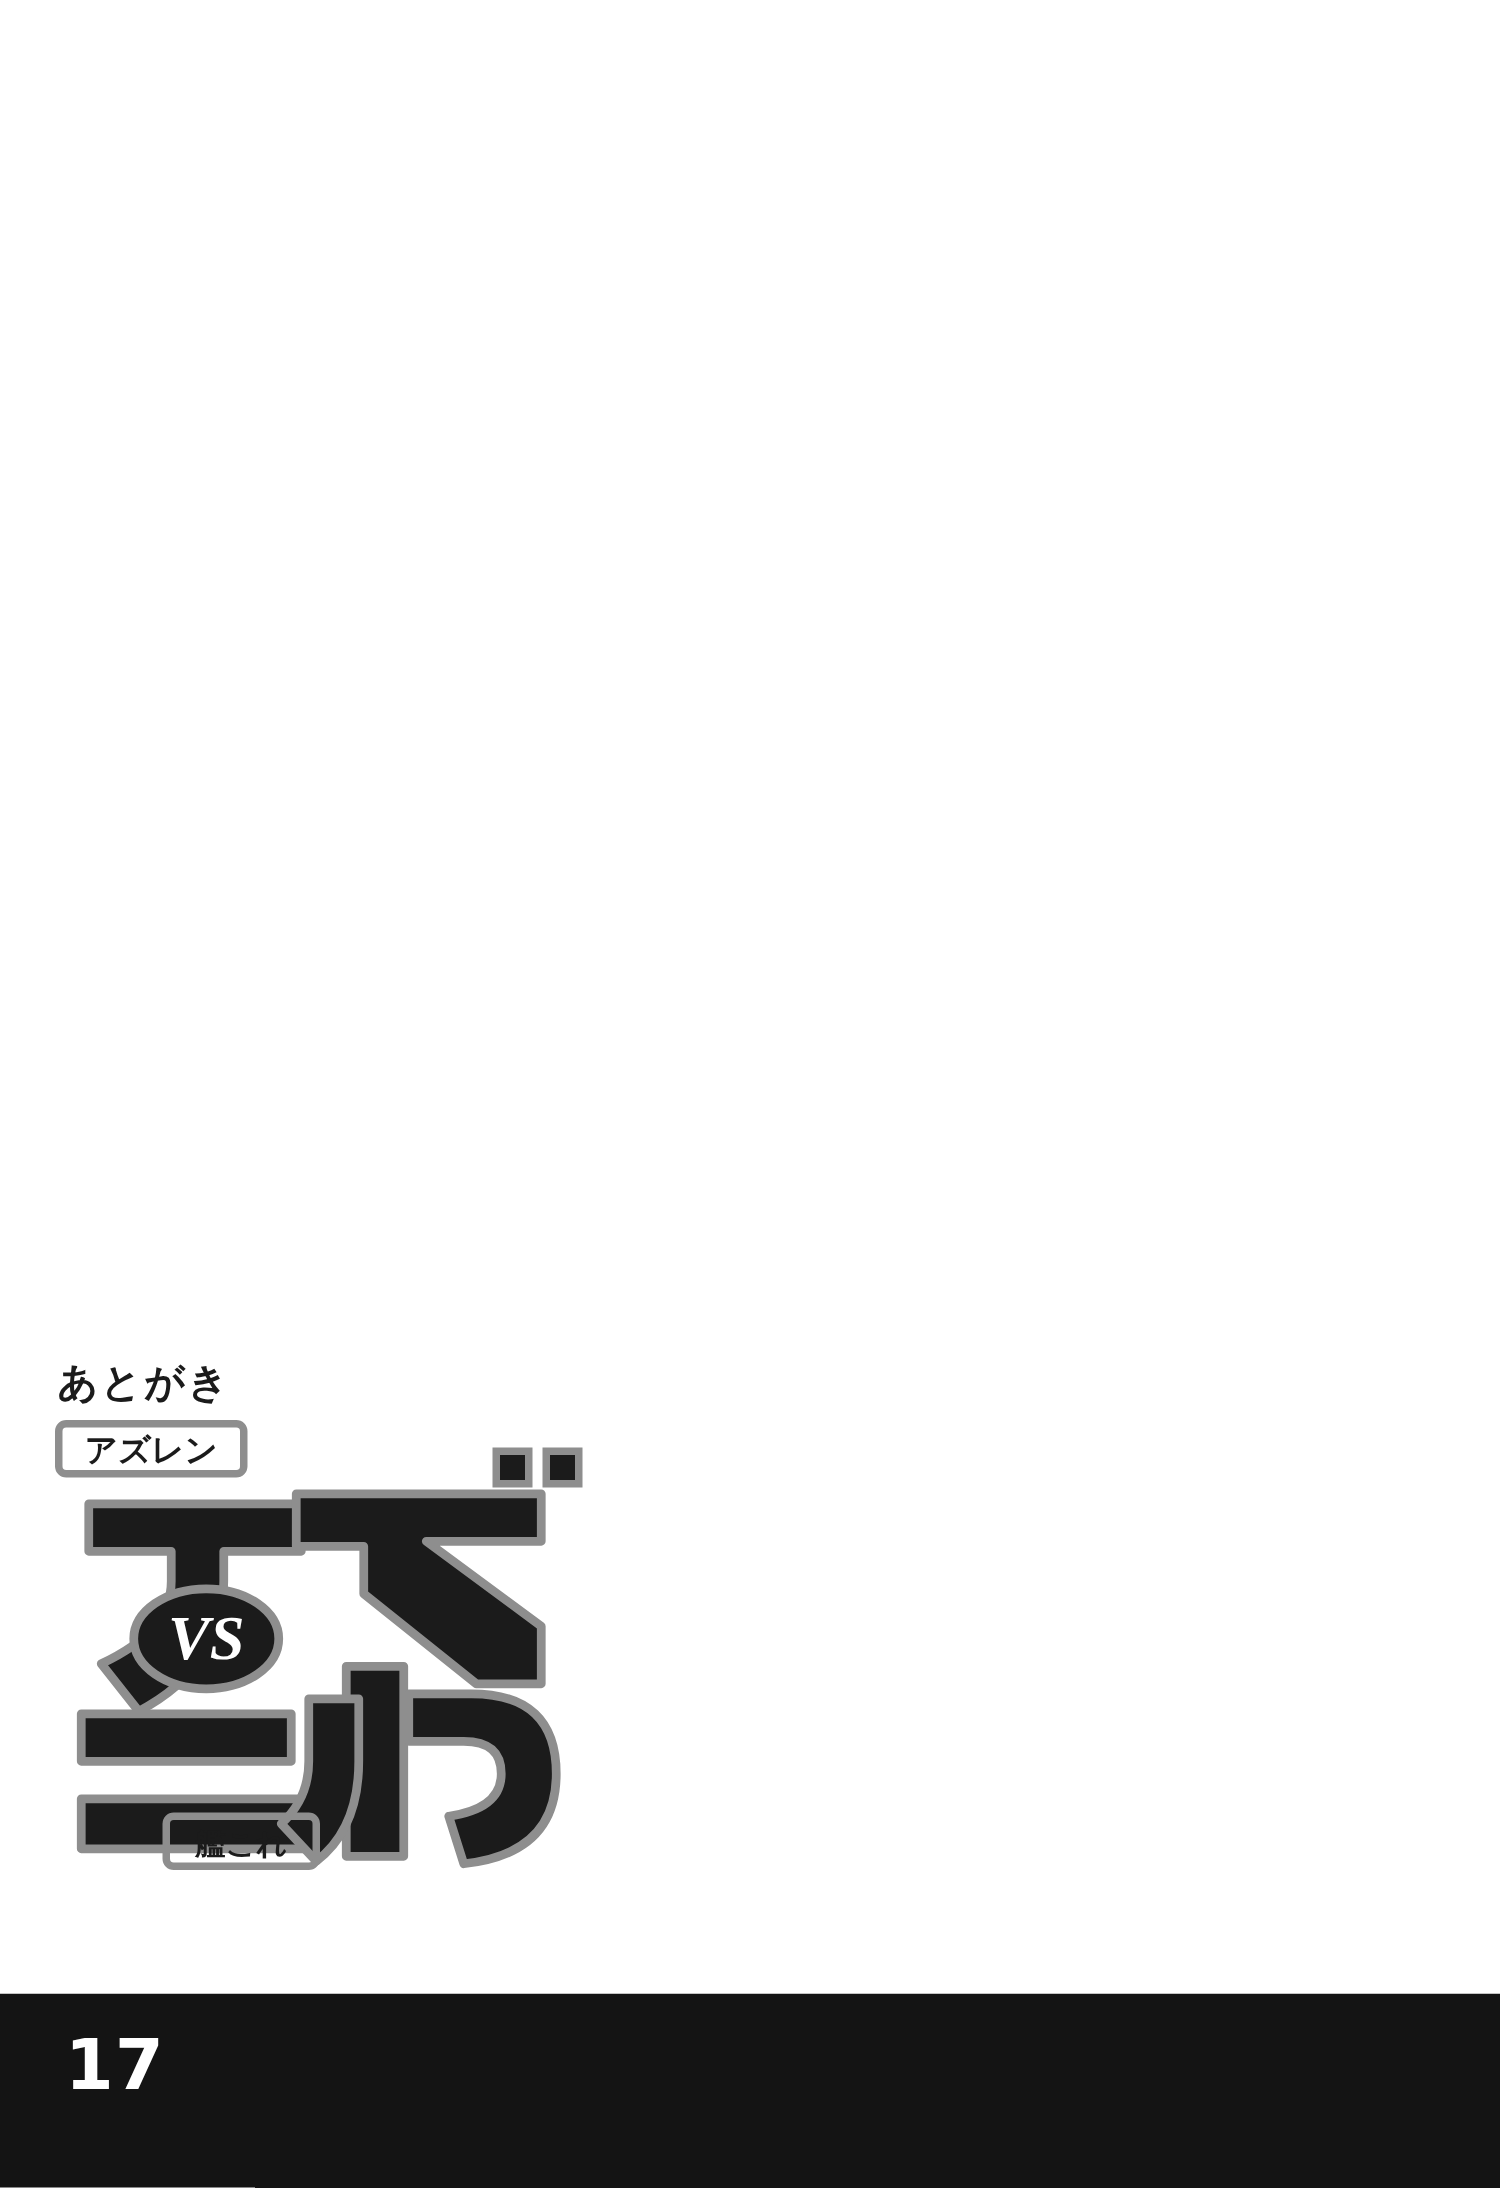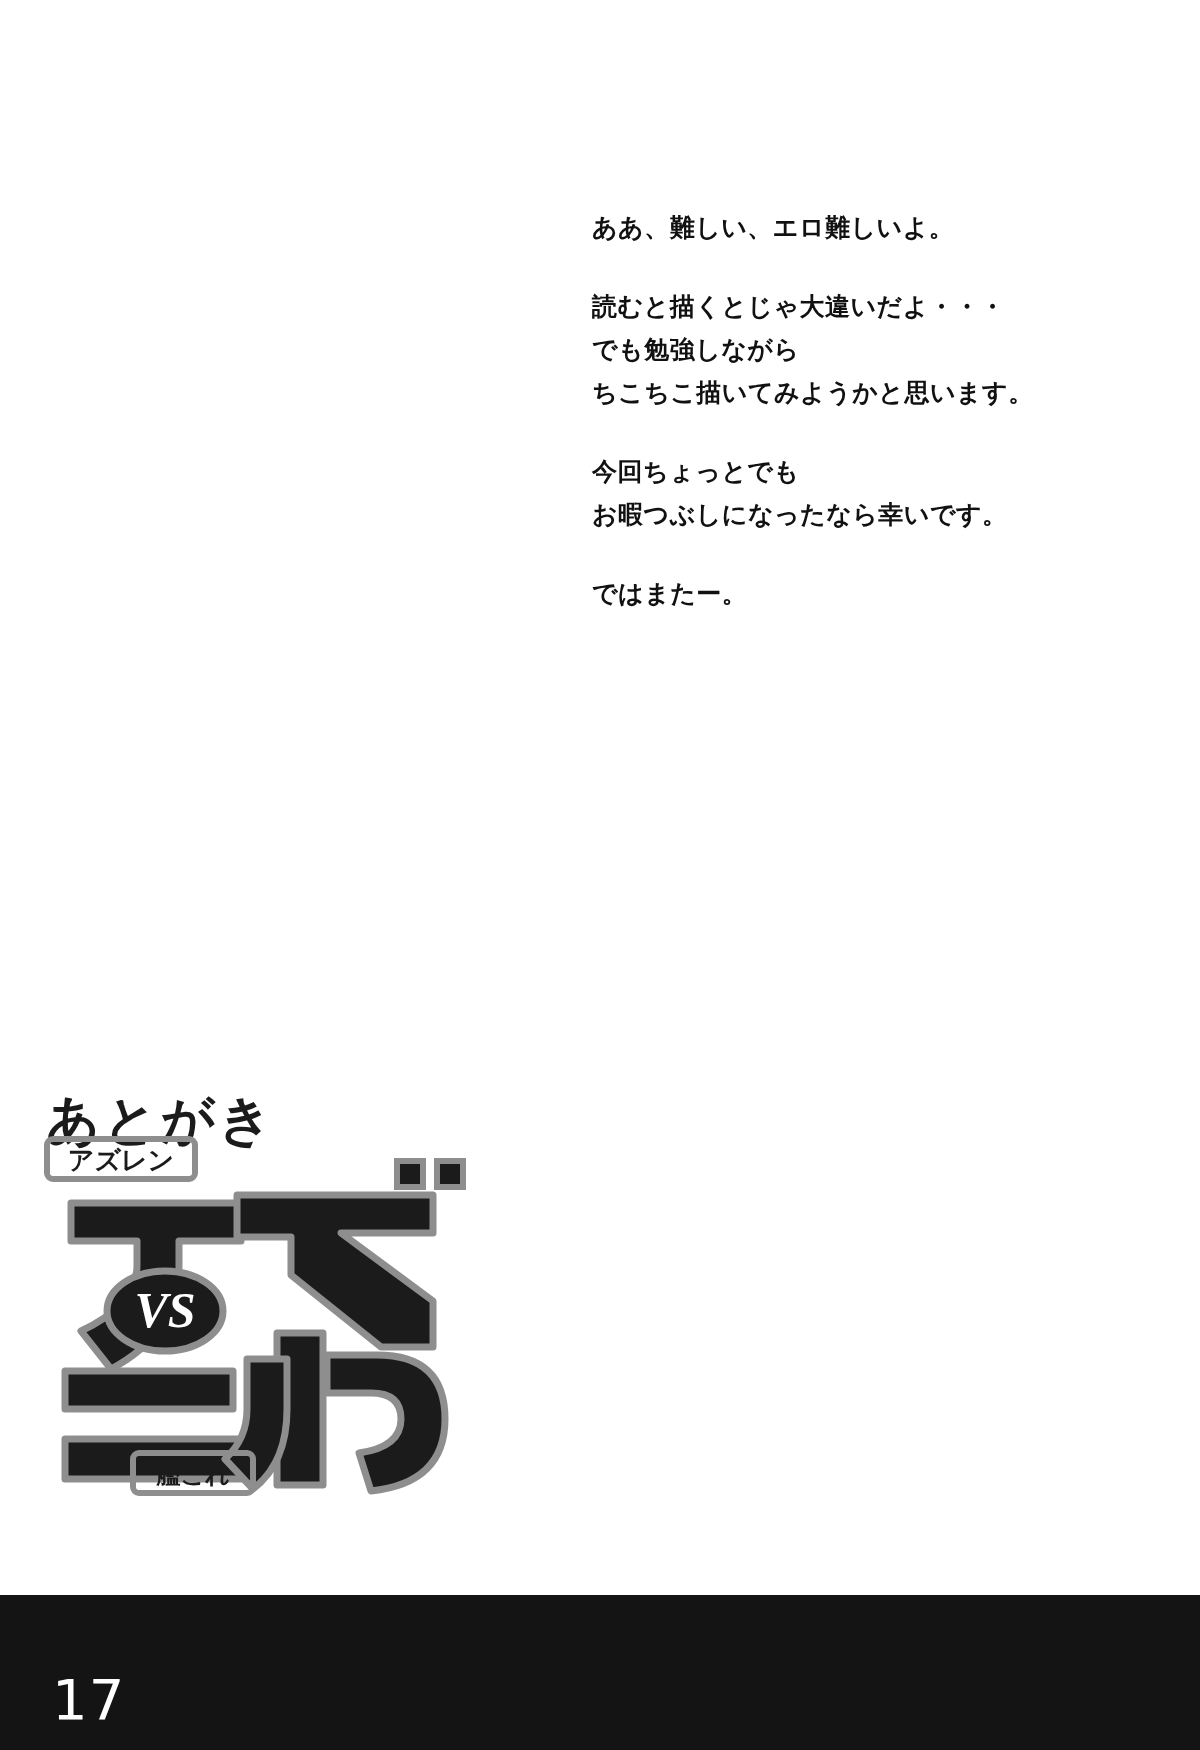--- a/index.html
+++ b/index.html
@@ -51,21 +51,21 @@
     position: absolute;
     left: 40px;
     top: 1085px;
     width: 480px;
     height: 470px;
   }
   .atogaki {
     position: absolute;
     left: 6px;
     top: 0px;
-    font-size: 53px;
+    font-size: 32px;
     font-weight: 700;
     color: #1b1b1b;
     letter-spacing: 0.06em;
   }
 
   .logo-art {
     position: absolute;
     left: 1px;
     top: 48px;
     width: 470px;
@@ -80,54 +80,31 @@
     top: 1595px;
     width: 1200px;
     height: 155px;
     background: #141414;
   }
   .page-number {
     position: absolute;
     left: 52px;
     top: 1620px;
     font-size: 56px;
-    font-weight: 400;
+    font-weight: 700;
     color: #ffffff;
     letter-spacing: 0.02em;
     font-family: "DejaVu Sans", sans-serif;
-    margin-top: 47px;
   }
 </style>
 </head>
 <body>
 
 <div class="page">
 
-  <div class="afterword">
-
-    <div class="para">
-      <span class="line">ああ、難しい、エロ難しいよ。</span>
-    </div>
-
-    <div class="para">
-      <span class="line">読むと描くとじゃ大違いだよ・・・</span>
-      <span class="line">でも勉強しながら</span>
-      <span class="line">ちこちこ描いてみようかと思います。</span>
-    </div>
-
-    <div class="para">
-      <span class="line">今回ちょっとでも</span>
-      <span class="line">お暇つぶしになったなら幸いです。</span>
-    </div>
-
-    <div class="para">
-      <span class="line">ではまたー。</span>
-    </div>
-
-  </div>
 
   <div class="logo-block">
 
     <div class="atogaki">あとがき</div>
 
     <div class="logo-art">
       <svg width="470" height="420" viewBox="0 0 470 420" xmlns="http://www.w3.org/2000/svg" aria-hidden="true">
 
         <rect x="6" y="6" width="148" height="40" rx="6" fill="none" stroke="#8e8e8e" stroke-width="6"></rect>
         <text x="80" y="36" text-anchor="middle" font-family="'Liberation Sans', sans-serif" font-size="26" font-weight="700" fill="#1b1b1b">アズレン</text>

